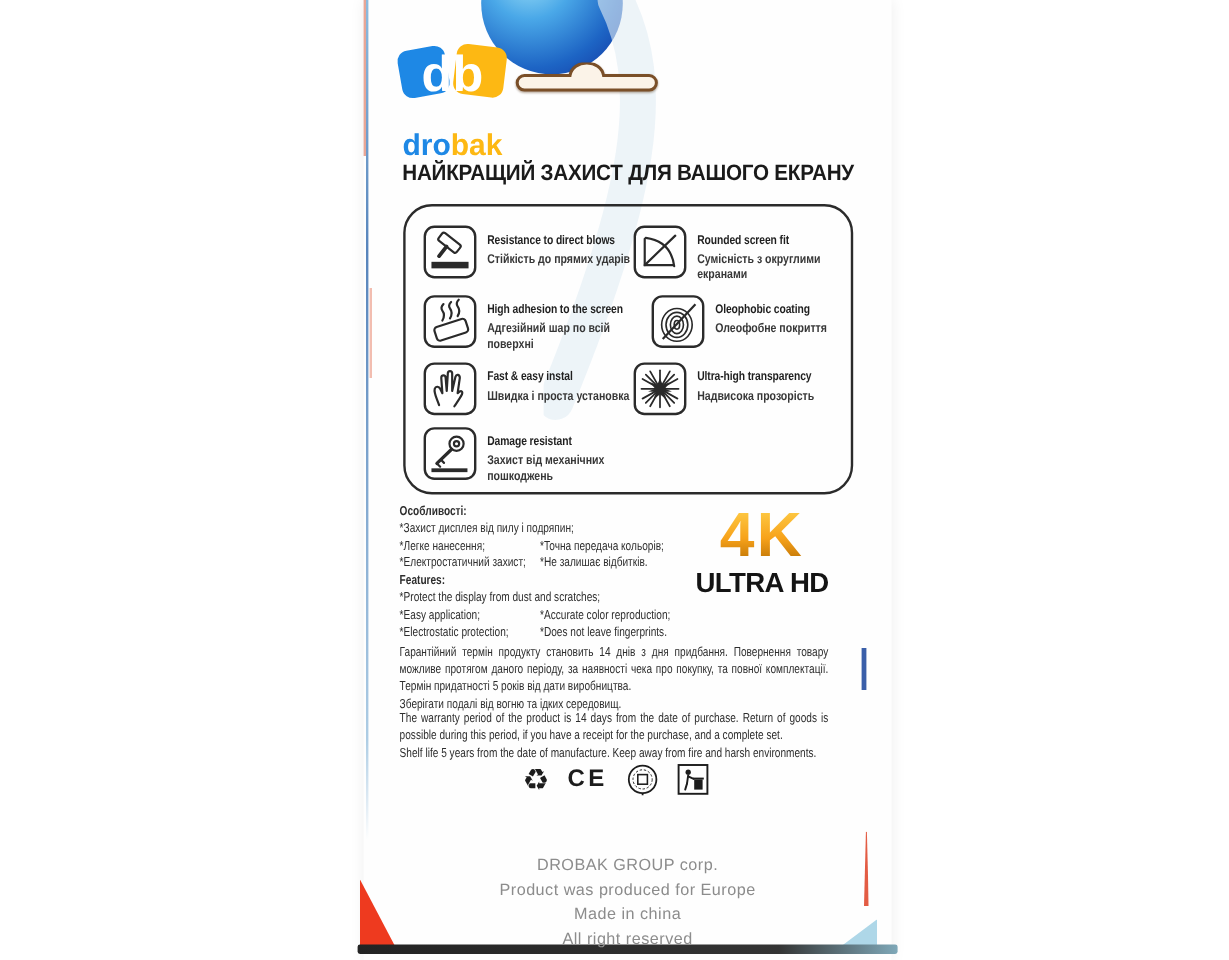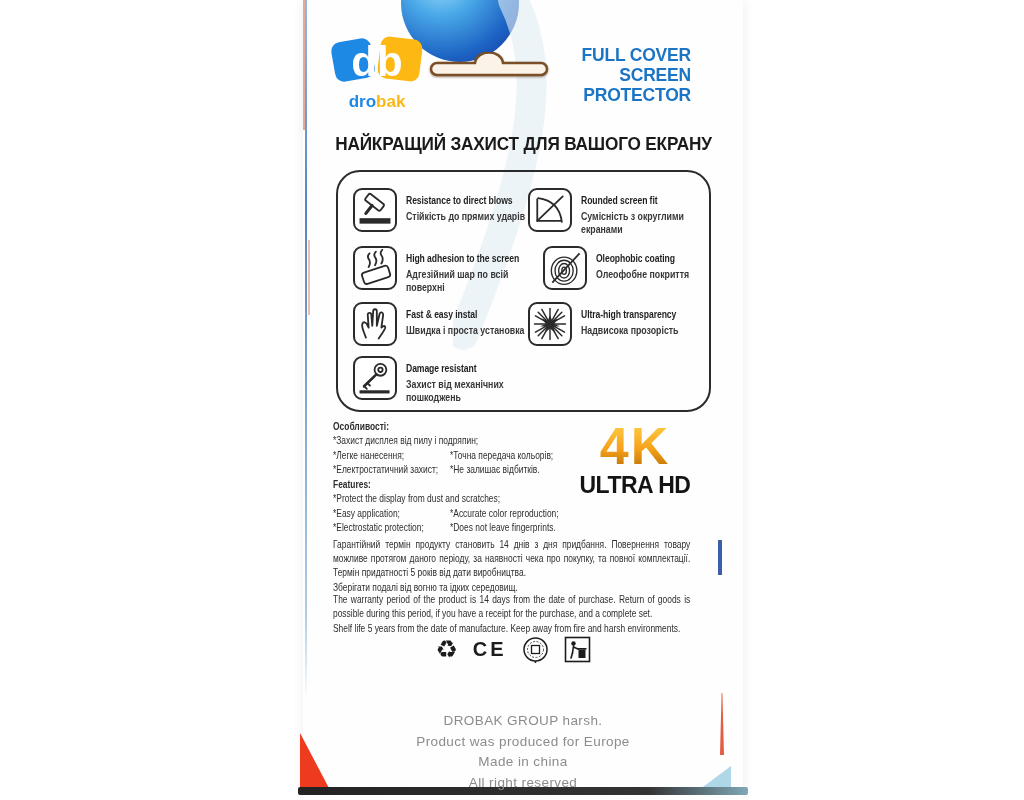--- a/index.html
+++ b/index.html
@@ -30,21 +30,21 @@
   .edge-right-red{right:19px;top:693px;width:4px;height:62px;background:#e04a30;
     clip-path:polygon(40% 0,60% 0,100% 100%,0 100%);opacity:.9;}
   .wedge-bl{left:-3px;top:733px;width:30px;height:57px;background:#ee3a1f;
     clip-path:polygon(0 0,0 100%,100% 100%);}
   .wedge-br{right:12px;top:766px;width:32px;height:24px;background:#aed7e8;
     clip-path:polygon(100% 0,100% 100%,0 100%);}
   .bottom-strip{left:-5px;top:787px;width:450px;height:8px;border-radius:2px;
     background:linear-gradient(90deg,#232323,#343434 78%,#7fa8b8);}
   
   .logo{position:absolute;left:26px;top:32px;width:96px;text-align:center;}
-  .logo-word{font-size:17px;font-weight:700;letter-spacing:0;line-height:1;margin-top:1px;}
+  .logo-word{font-size:25px;font-weight:700;letter-spacing:0;line-height:1;margin-top:16px;}
   .logo-dro{color:#1e88e5;}
   .logo-bak{color:#fdb813;}
   .ptitle{
     position:absolute;right:52px;top:46px;text-align:right;
     color:#1b74c4;font-weight:700;font-size:17.5px;line-height:1.14;letter-spacing:-0.2px;
   }
   
   .headline{position:absolute;left:0;top:133px;width:100%;text-align:center;}
   .headline span{
     display:inline-block;transform:scaleX(.93);transform-origin:center;
@@ -132,25 +132,20 @@
 
   <div class="logo">
     <svg width="96" height="56" viewBox="0 0 96 56">
       <rect x="4" y="8" width="40" height="40" rx="9" fill="#1e88e5" transform="rotate(-10 24 28)"></rect>
       <rect x="50" y="6" width="42" height="42" rx="9" fill="#fdb813" transform="rotate(7 71 27)"></rect>
       <text x="48" y="44" text-anchor="middle" font-family="Liberation Sans, DejaVu Sans, sans-serif" font-size="42" font-weight="700" fill="#ffffff">db</text>
     </svg>
     <div class="logo-word"><span class="logo-dro">dro</span><span class="logo-bak">bak</span></div>
   </div>
 
-  <div class="ptitle">
-    <div>FULL COVER</div>
-    <div>SCREEN</div>
-    <div>PROTECTOR</div>
-  </div>
 
   <div class="headline">
     <span>НАЙКРАЩИЙ ЗАХИСТ ДЛЯ ВАШОГО ЕКРАНУ</span>
   </div>
 
   <div class="panel">
 
     <div class="fi pos-l1">
       <div class="ibox">
         <svg width="44" height="44" viewBox="0 0 44 44">
@@ -337,19 +332,19 @@
       <rect x="1.5" y="1.5" width="24" height="24" fill="none" stroke="#1c1c1c" stroke-width="1.6"></rect>
       <circle cx="9.5" cy="7.5" r="2.2" fill="#1c1c1c"></circle>
       <path d="M9.5 10 L8.5 17 M9.5 11 L14 13" stroke="#1c1c1c" stroke-width="1.6" fill="none" stroke-linecap="round"></path>
       <path d="M8.5 17 L7 22" stroke="#1c1c1c" stroke-width="1.6" stroke-linecap="round"></path>
       <rect x="14.5" y="13.5" width="7" height="8.5" fill="#1c1c1c"></rect>
       <rect x="13.5" y="12" width="9" height="1.6" fill="#1c1c1c"></rect>
     </svg>
   </div>
 
   <div class="footer">
-    <div>DROBAK GROUP harsh.</div>
+    <div>DROBAK GROUP corp.</div>
     <div>Product was produced for Europe</div>
     <div>Made in china</div>
     <div>All right reserved</div>
   </div>
 
 </div>
 
 </body></html>

